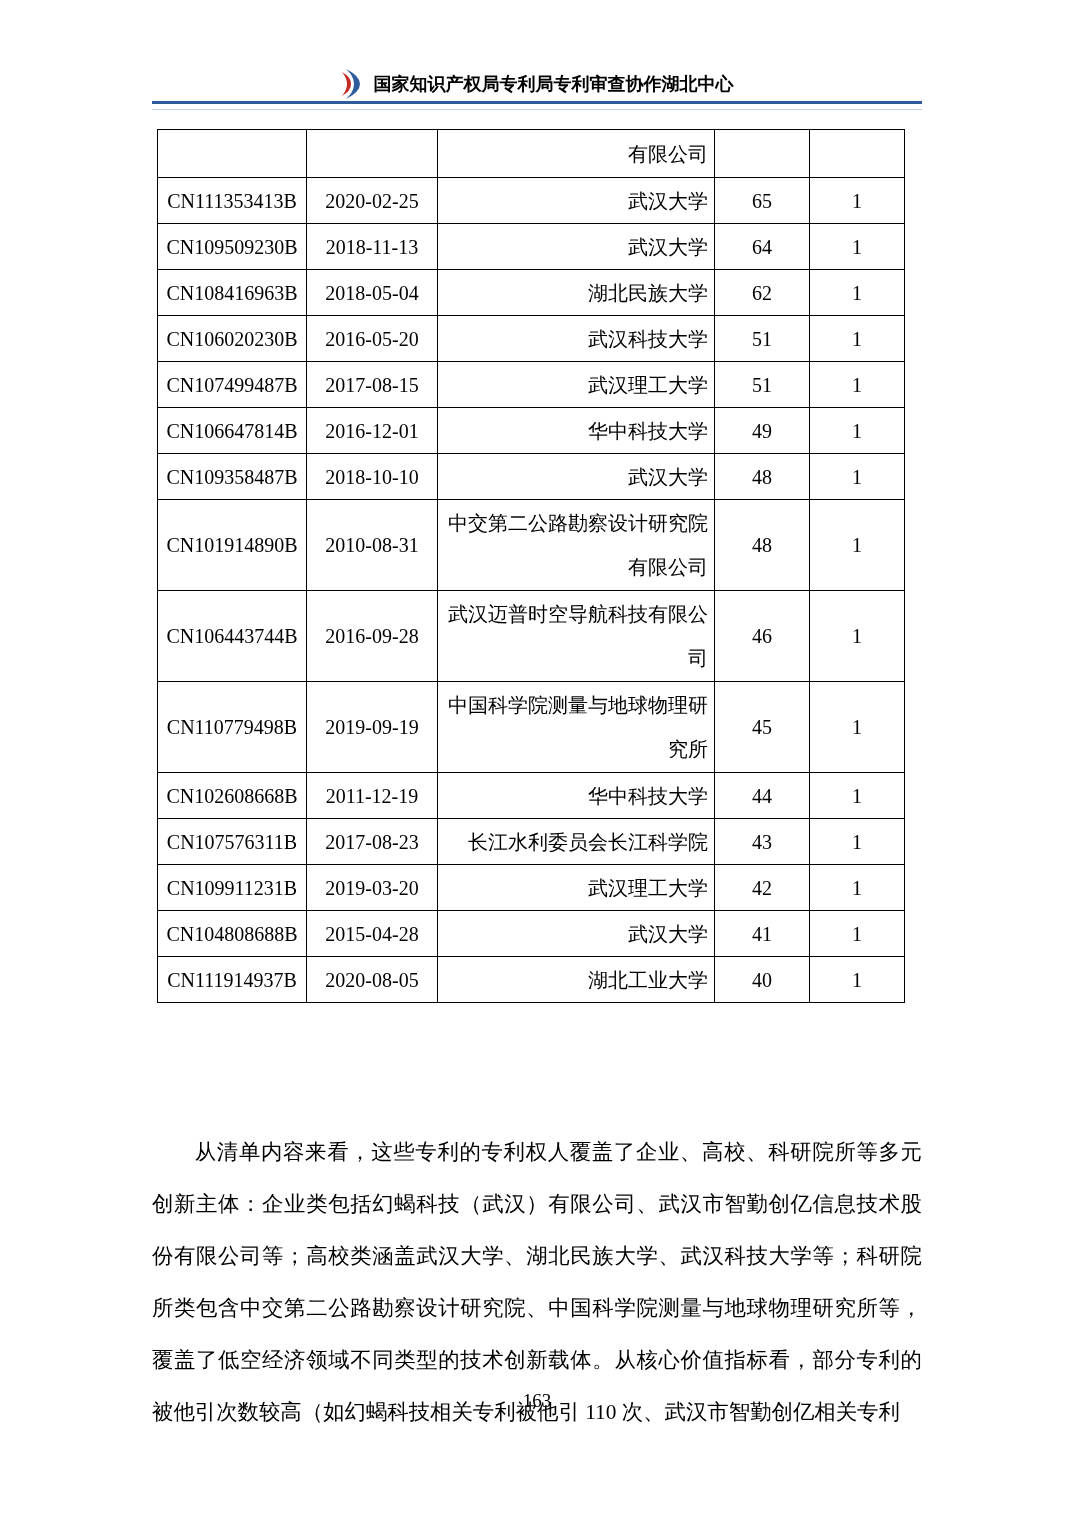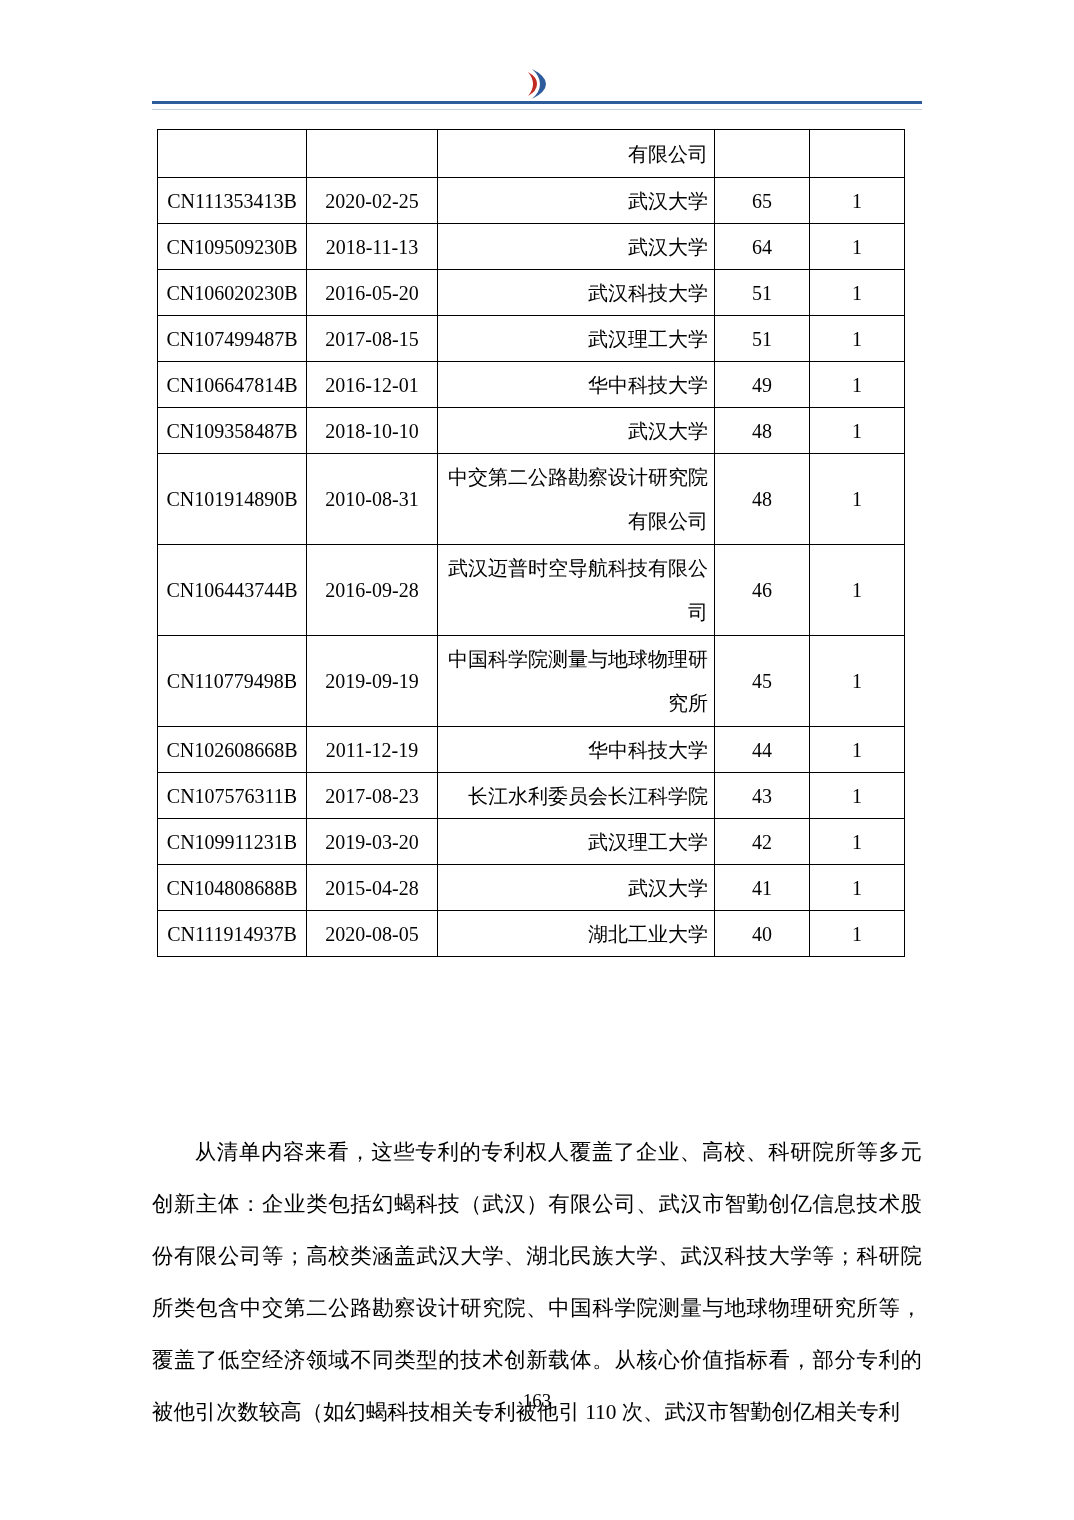--- a/index.html
+++ b/index.html
@@ -65,20 +65,21 @@
 <body>
 
 <div class="page">
 
   <div class="header">
     <div class="header-inner">
       <svg class="logo" viewBox="0 0 20 30" aria-hidden="true">
         <path d="M1,3 Q10,8 10,15 Q10,22 1,27 Q6,21 6,15 Q6,9 1,3 Z" fill="#c22a24"></path>
         <path d="M5,0 Q19,7 19,15 Q19,23 5,30 Q13,23 13,15 Q13,7 5,0 Z" fill="#2e5b9b"></path>
       </svg>
+      <span class="header-title">国家知识产权局专利局专利审查协作湖北中心</span>
     </div>
     <div class="header-rule"></div>
   </div>
 
   <table class="patent-table">
     <colgroup>
       <col style="width:149px">
       <col style="width:131px">
       <col style="width:277px">
       <col style="width:95px">
@@ -100,20 +101,27 @@
           <td>1</td>
         </tr>
         <tr>
           <td>CN109509230B</td>
           <td>2018-11-13</td>
           <td class="assignee">武汉大学</td>
           <td>64</td>
           <td>1</td>
         </tr>
         <tr>
+          <td>CN108416963B</td>
+          <td>2018-05-04</td>
+          <td class="assignee">湖北民族大学</td>
+          <td>62</td>
+          <td>1</td>
+        </tr>
+        <tr>
           <td>CN106020230B</td>
           <td>2016-05-20</td>
           <td class="assignee">武汉科技大学</td>
           <td>51</td>
           <td>1</td>
         </tr>
         <tr>
           <td>CN107499487B</td>
           <td>2017-08-15</td>
           <td class="assignee">武汉理工大学</td>

